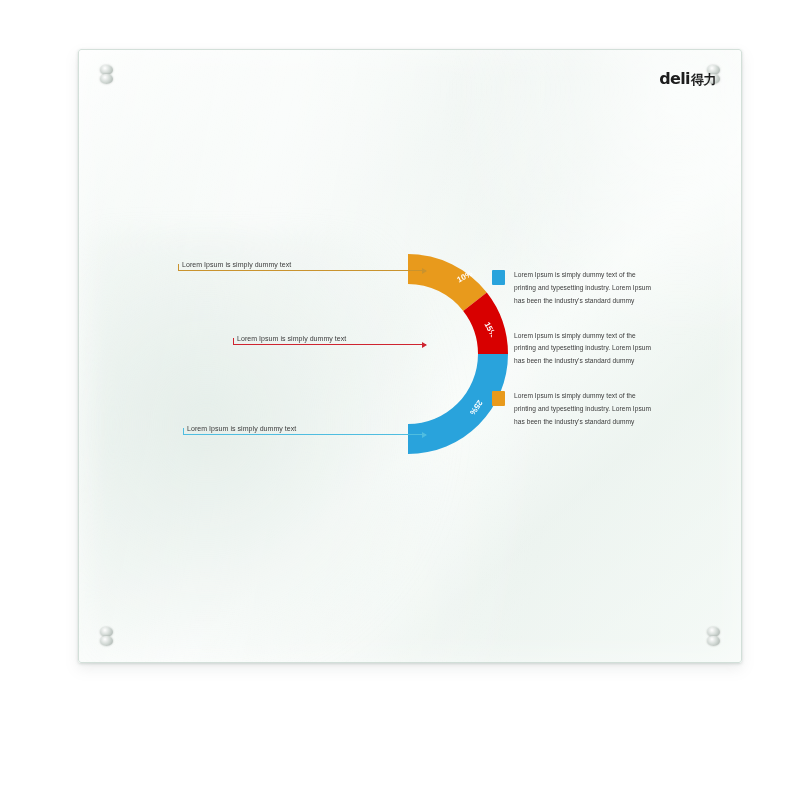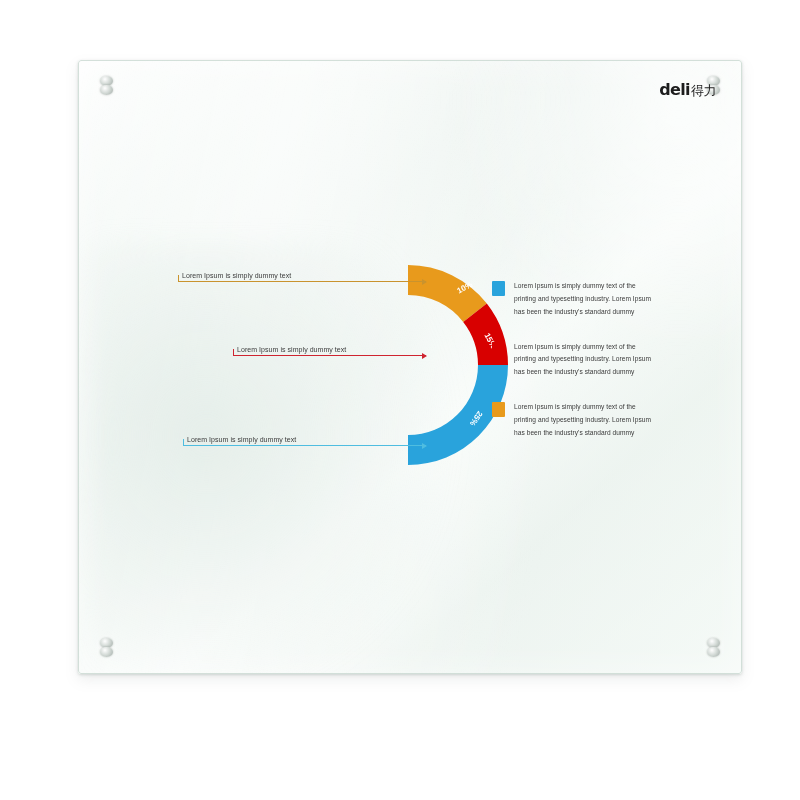--- a/index.html
+++ b/index.html
@@ -16,21 +16,21 @@
     position: relative;
     width: 800px;
     height: 800px;
     background: #ffffff;
   }
 
   
   .board {
     position: absolute;
     left: 78px;
-    top: 60px;
+    top: 49px;
     width: 664px;
     height: 614px;
     border-radius: 3px;
     background:
       linear-gradient(138deg,
         rgba(255,255,255,0.85) 0%,
         rgba(244,249,246,0.55) 18%,
         rgba(228,238,233,0.30) 34%,
         rgba(239,246,242,0.55) 46%,
         rgba(250,253,251,0.80) 58%,
@@ -128,21 +128,21 @@
   }
   .logo-word {
     font-family: "DejaVu Sans", sans-serif;
     font-size: 16px;
     font-weight: 700;
     letter-spacing: -0.6px;
     line-height: 1;
   }
   .logo-cn {
     font-size: 13px;
-    font-weight: 400;
+    font-weight: 700;
     line-height: 1;
     letter-spacing: -0.5px;
   }
 
   
   .info {
     position: absolute;
     left: 0;
     top: 0;
     width: 664px;

